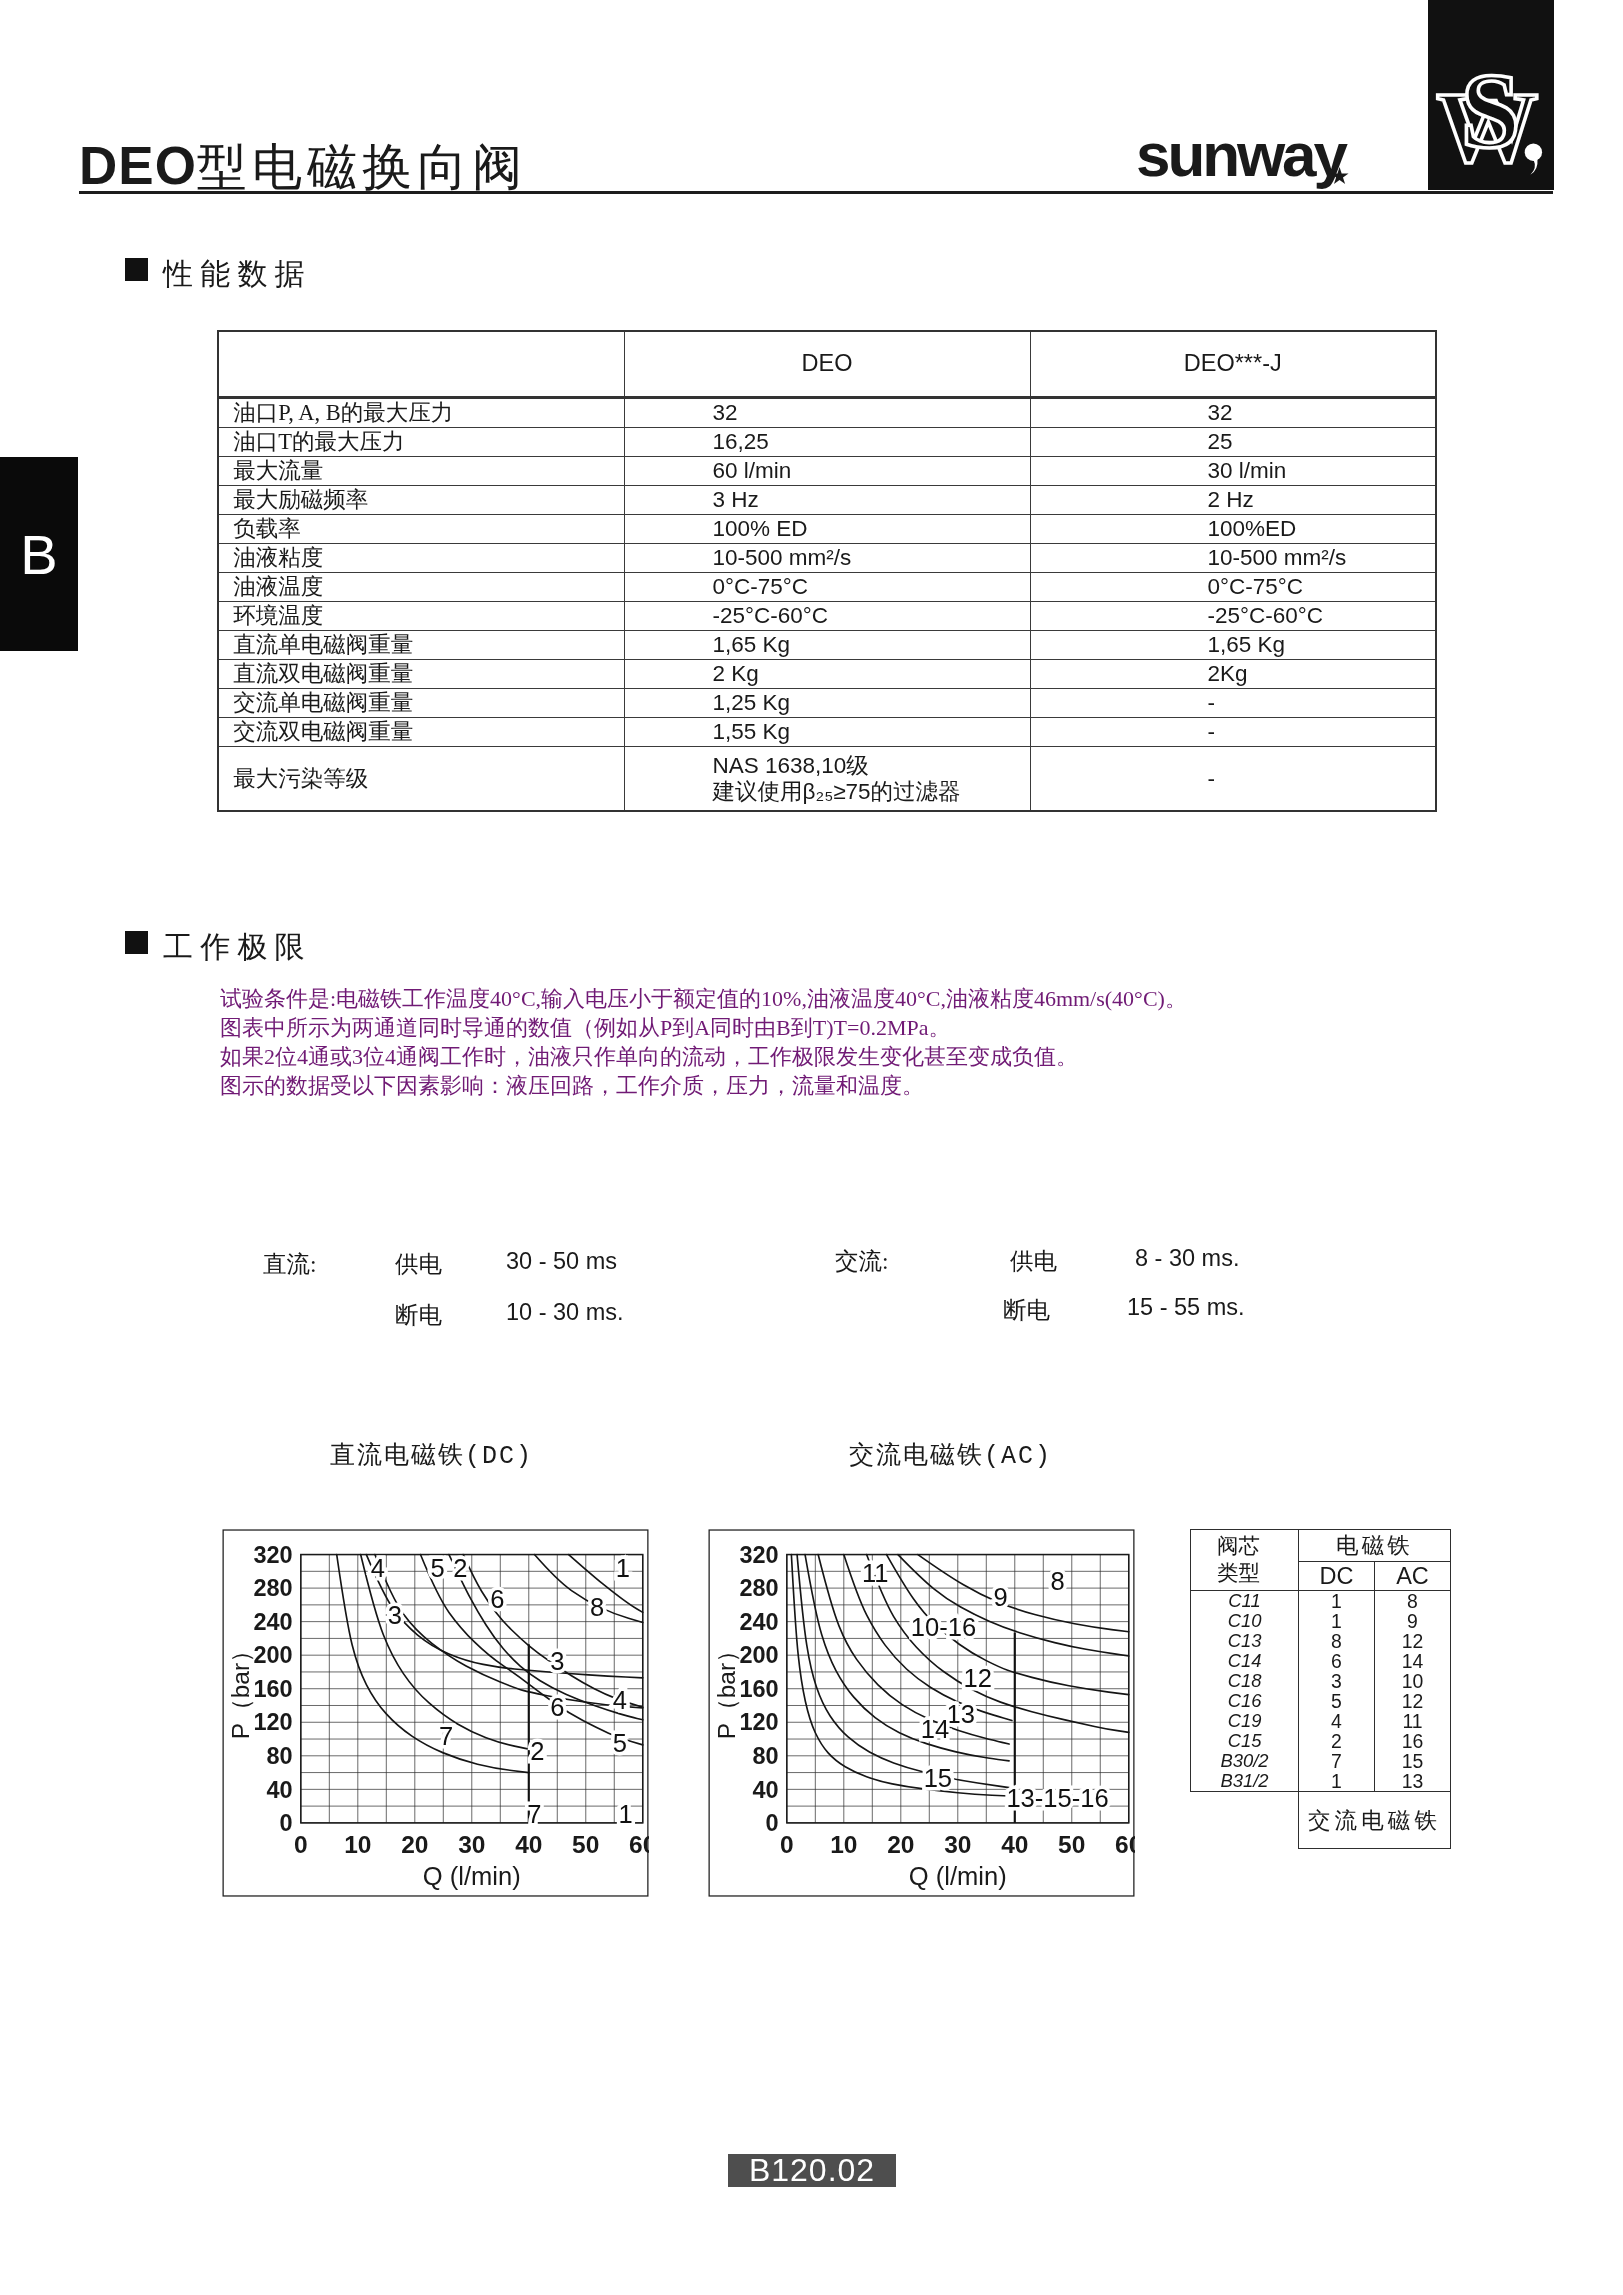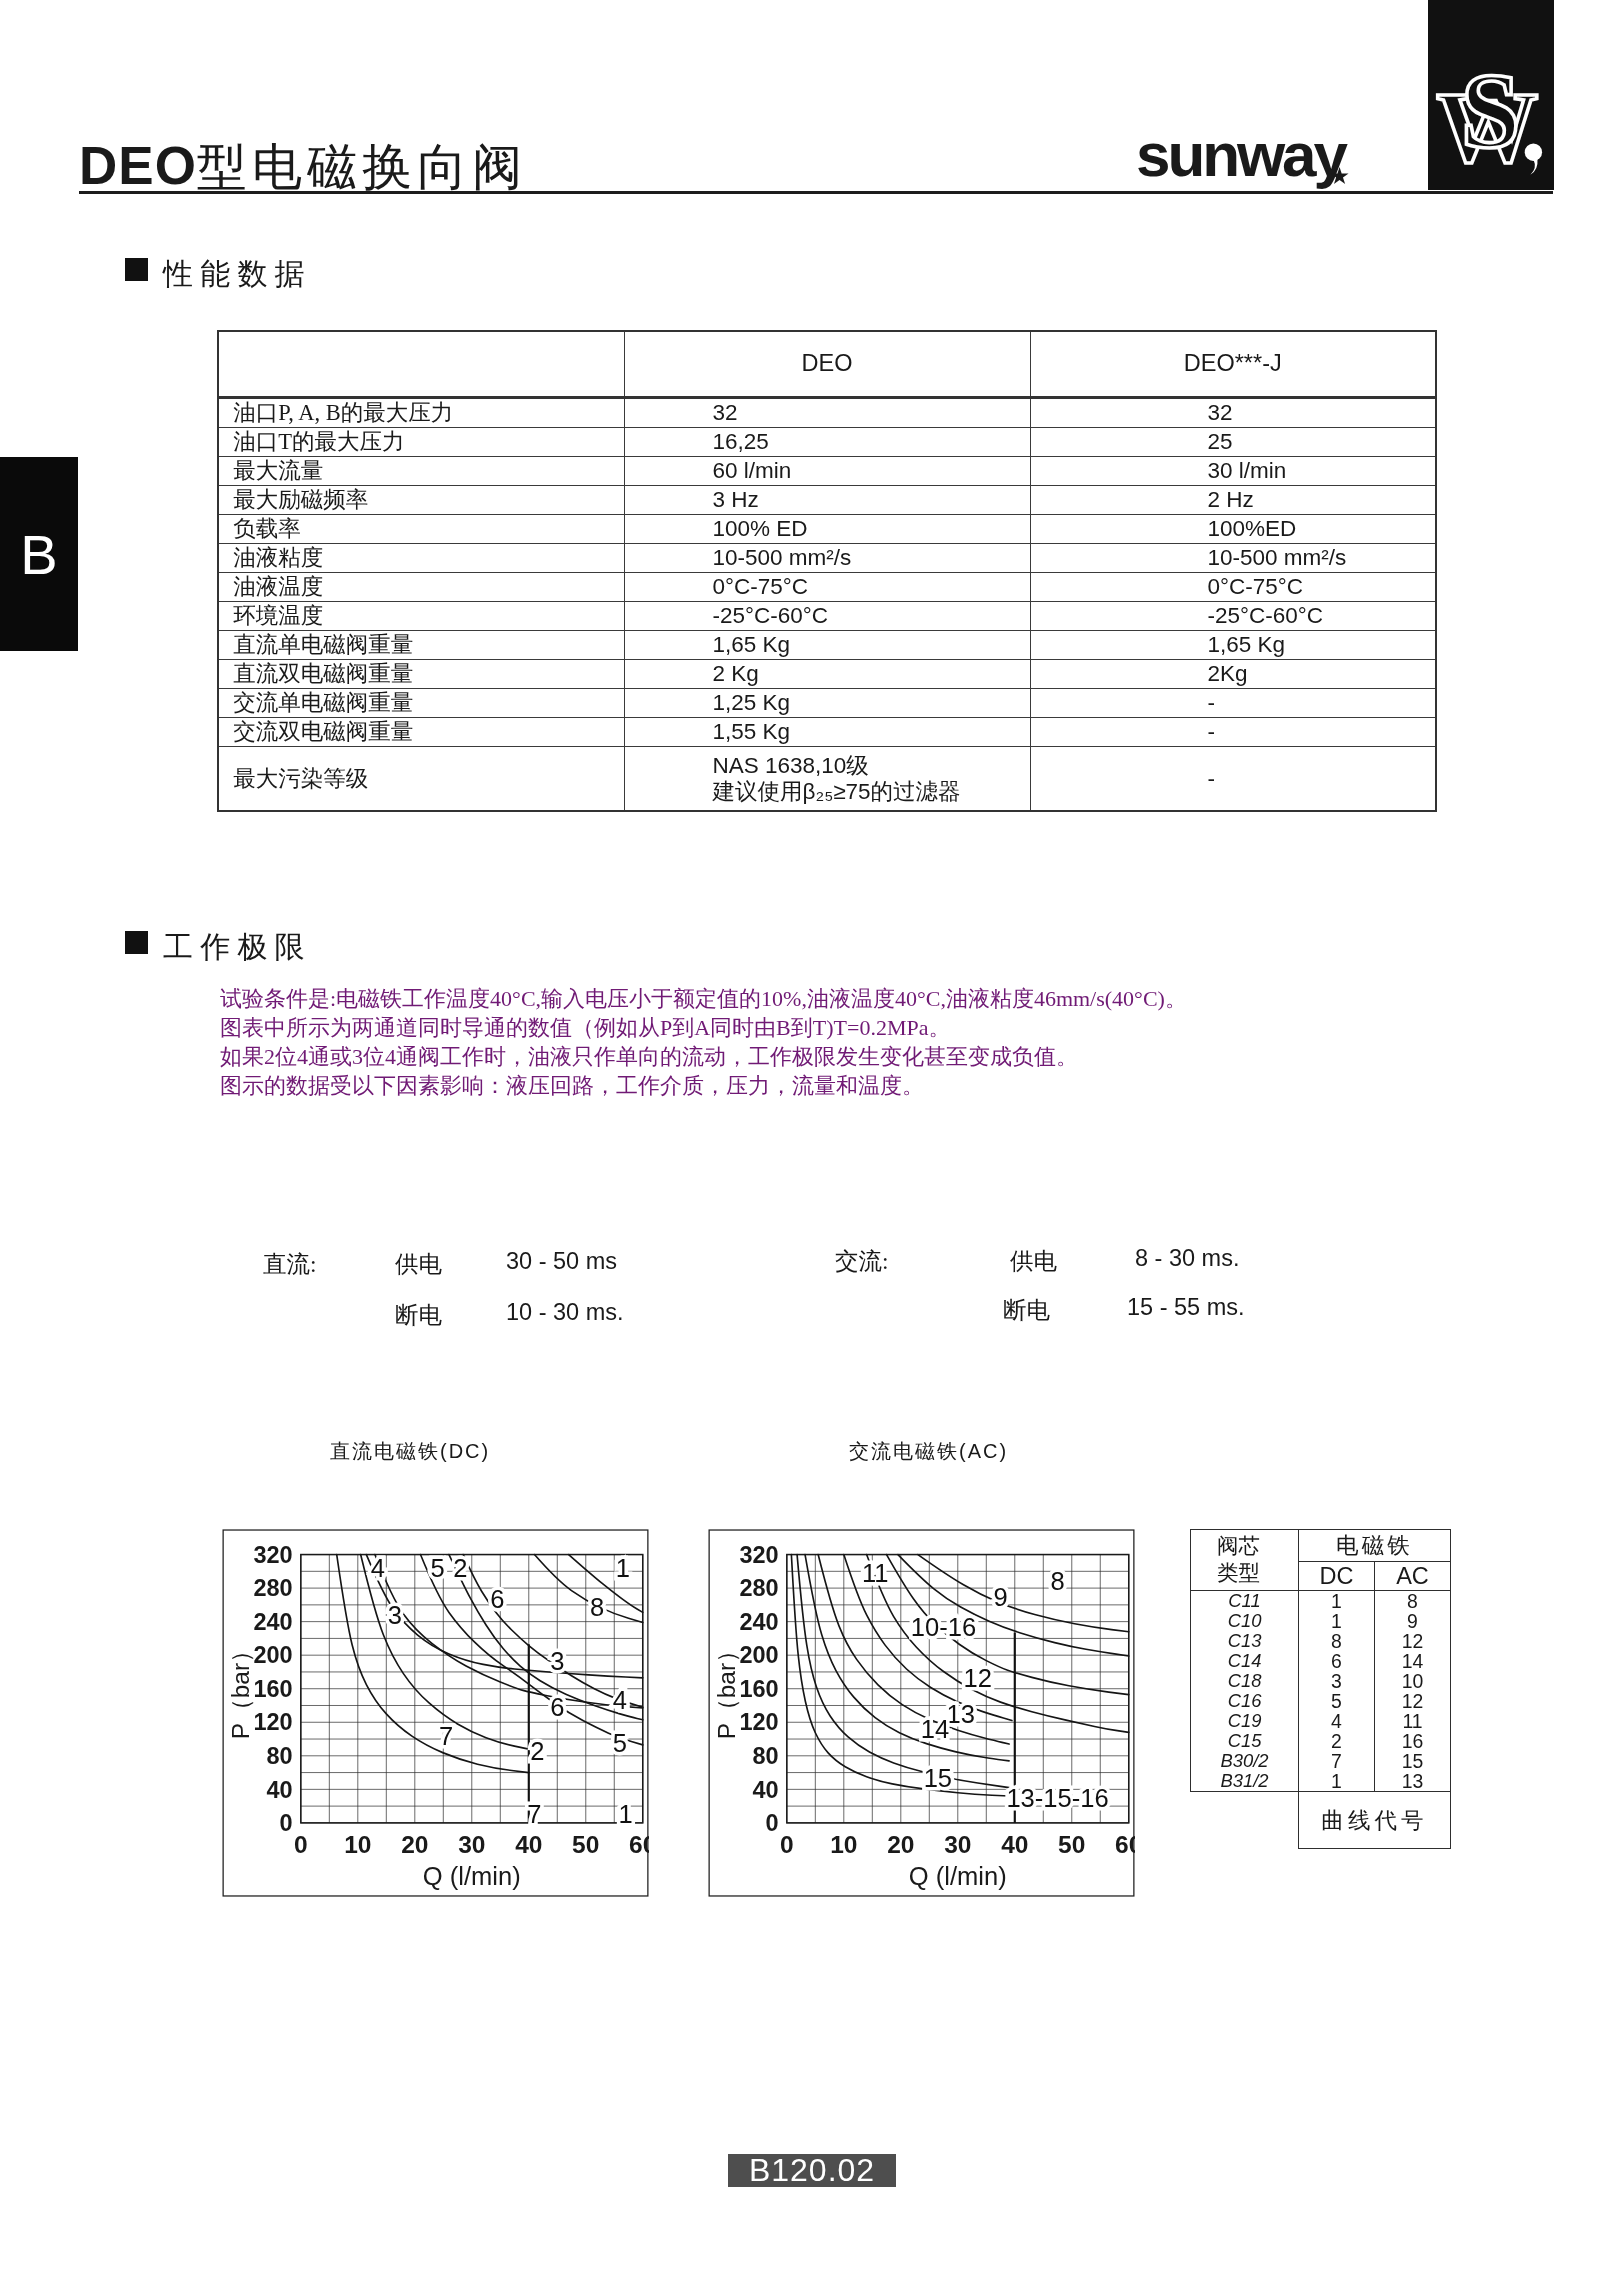--- a/index.html
+++ b/index.html
@@ -37,21 +37,21 @@
 
   
   .limits-text{left:220px;top:984px;font-family:"Liberation Serif",serif;font-size:22px;
                line-height:29px;white-space:nowrap;color:#701a75;}
 
   
   .tim{font-size:23.5px;white-space:nowrap;}
   .tim.cjk{font-family:"Liberation Serif",serif;}
 
   
-  .chart-title{font-family:Liberation Sans, sans-serif;font-size:20px;letter-spacing:2px;white-space:nowrap;}
+  .chart-title{font-family:Liberation Mono, monospace;font-size:25px;letter-spacing:2px;white-space:nowrap;}
 
   
   .curve-wrap{left:1190px;top:1529px;}
   table.curve{border-collapse:collapse;table-layout:fixed;width:261px;}
   table.curve td{border:1.5px solid #2e2e2e;text-align:center;vertical-align:middle;padding:0;}
   table.curve td.spool-h{font-family:"Liberation Serif",serif;font-size:21.5px;line-height:1.25;
                          white-space:pre-line;text-align:left;padding-left:26px;}
   table.curve td.sol-h{font-family:"Liberation Serif",serif;font-size:22.5px;letter-spacing:3.1px;height:31px;}
   table.curve td.dcac{font-size:23.5px;font-weight:500;height:28px;}
   table.curve td.val{font-size:19.4px;height:20px;line-height:20px;}
@@ -398,21 +398,21 @@
             <td class="val" style="border-top: none; border-bottom: none;">7</td>
             <td class="val" style="border-top: none; border-bottom: none;">15</td>
           </tr>
           <tr>
             <td class="spool" style="border-top: none; border-bottom: 1.5px solid rgb(46, 46, 46);">B31/2</td>
             <td class="val" style="border-top: none; border-bottom: 1.5px solid rgb(46, 46, 46);">1</td>
             <td class="val" style="border-top: none; border-bottom: 1.5px solid rgb(46, 46, 46);">13</td>
           </tr>
           <tr>
             <td class="blank"></td>
-            <td class="footer" colspan="2">曲线代号</td>
+            <td class="footer" colspan="2">交流电磁铁</td>
           </tr>
         </tbody>
     </table>
   </div>
 
   <div class="abs footer-bar">
     <span>B120.02</span>
   </div>
 
 </div>

